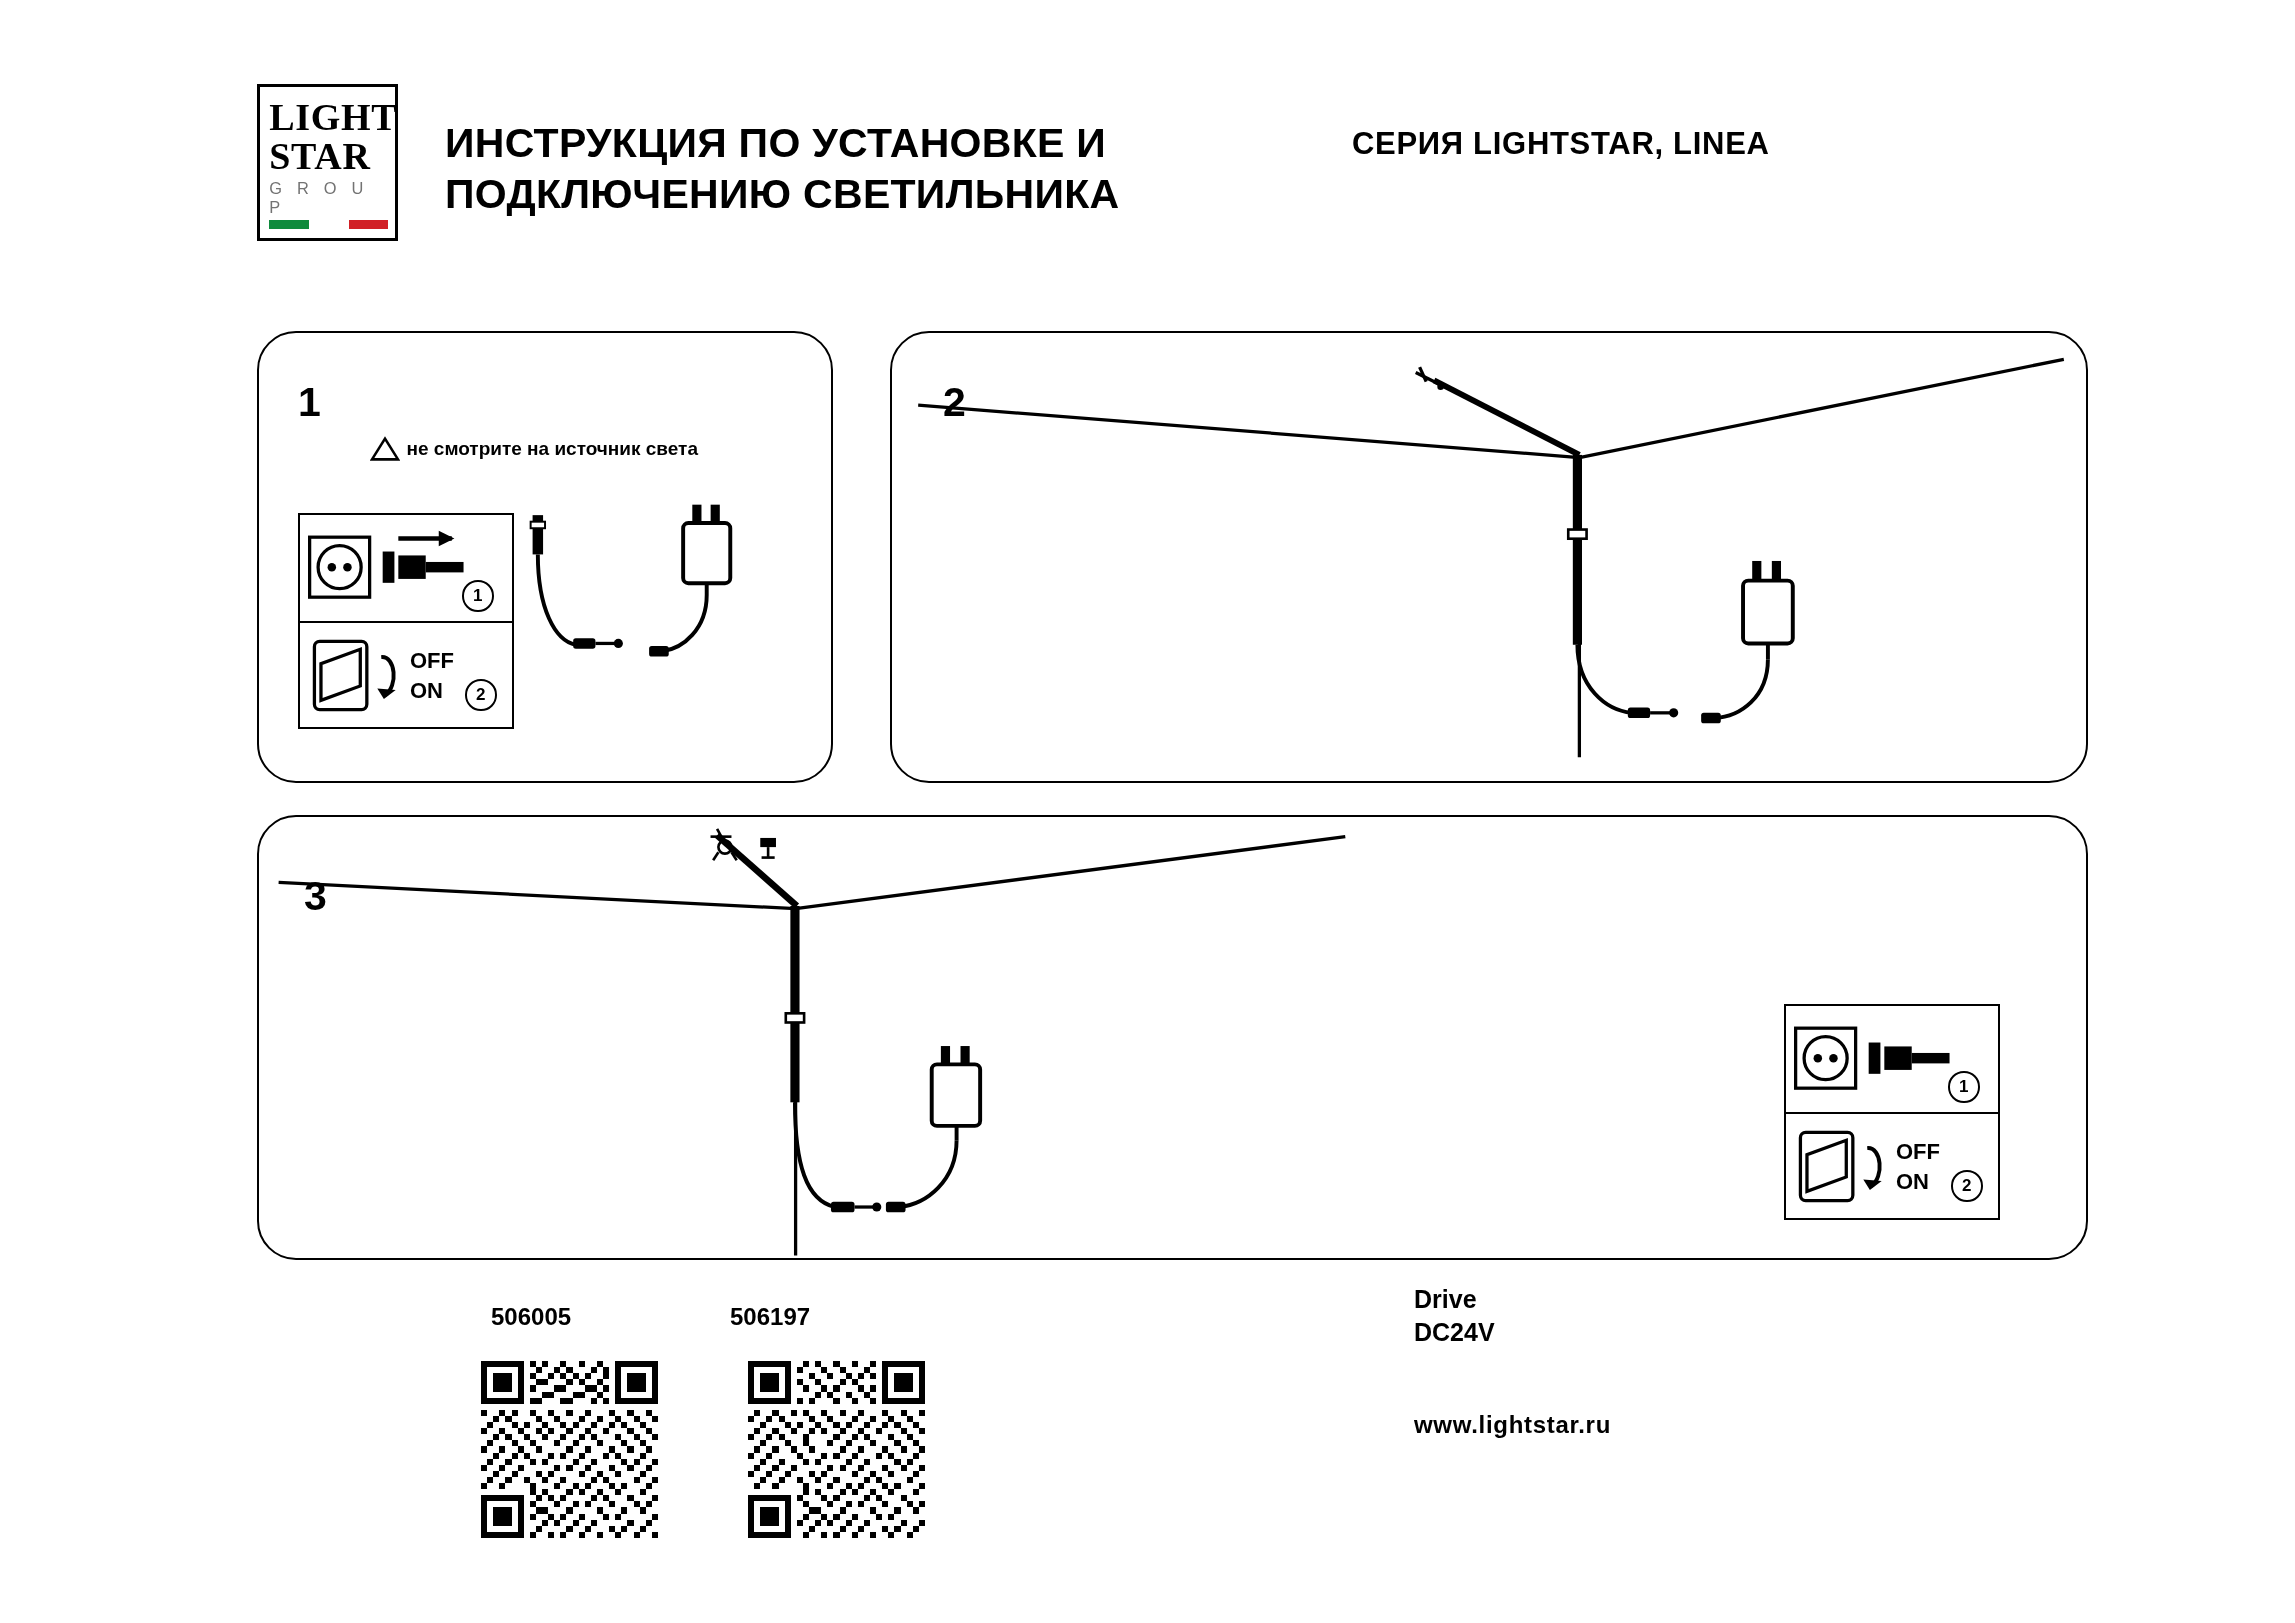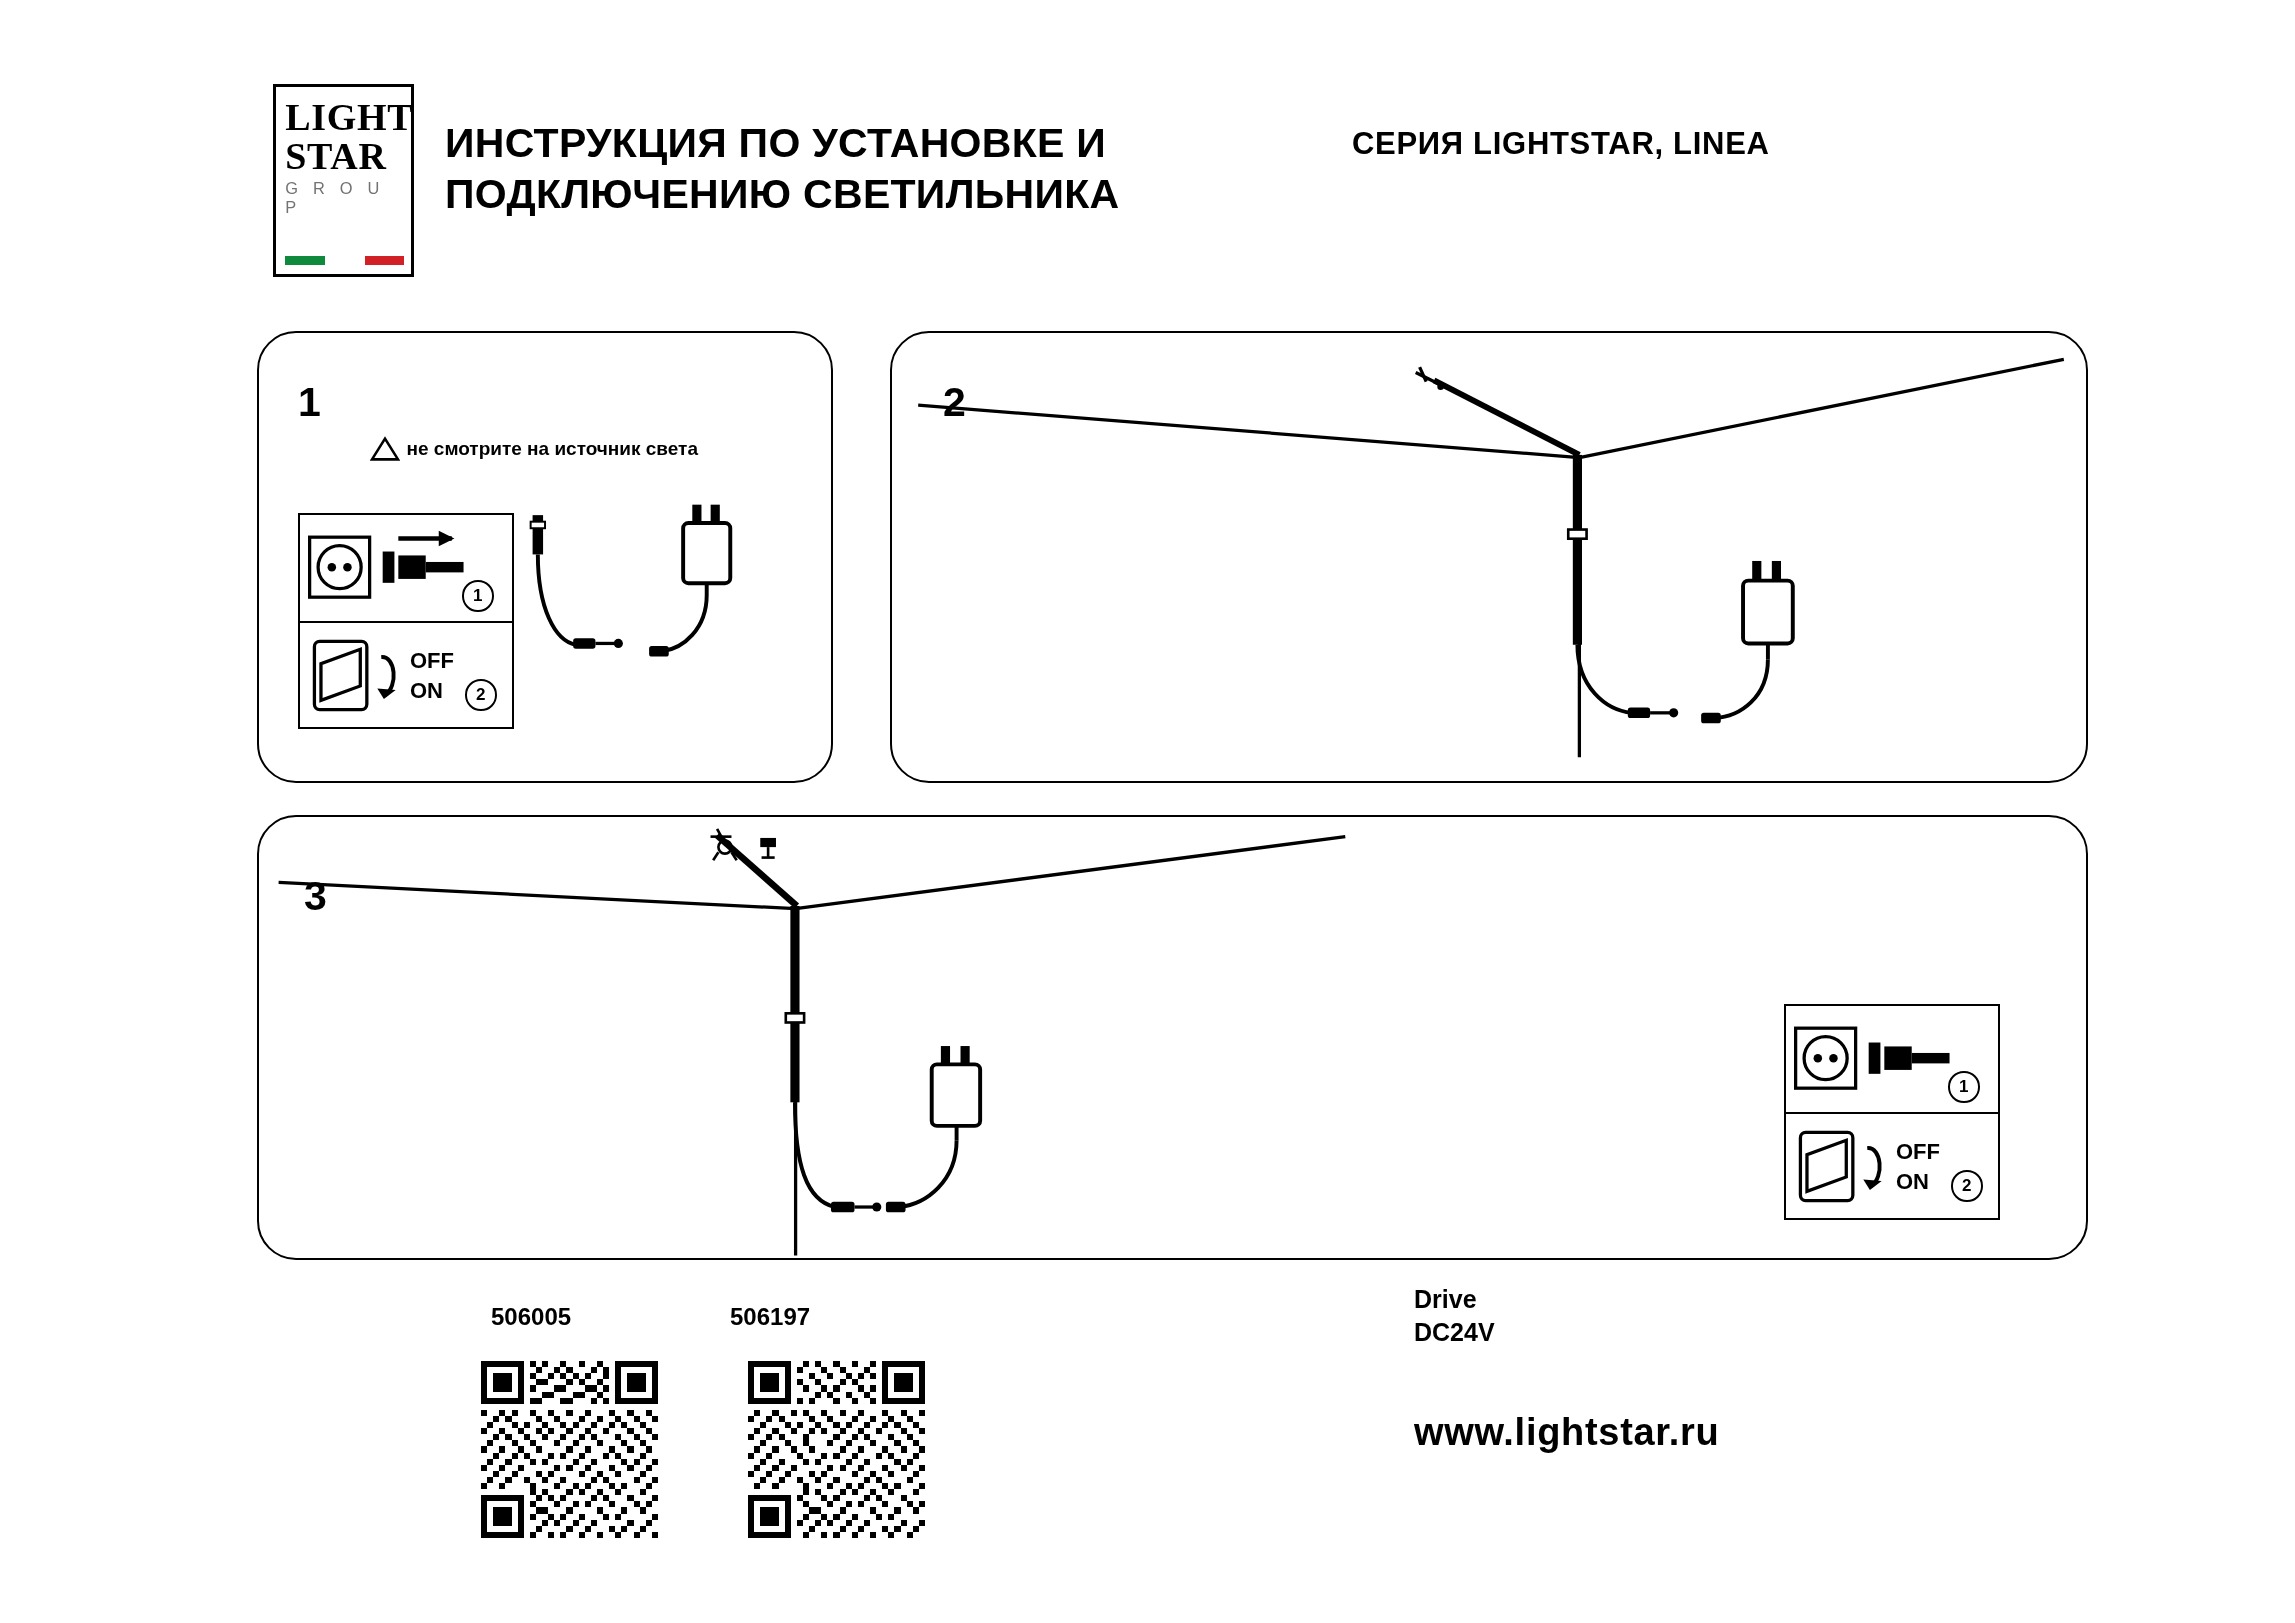--- a/index.html
+++ b/index.html
@@ -21,24 +21,23 @@
     position: absolute;
     left: 0; top: 0;
     width: 2295px;
     height: 308px;
   }
   #logo-box {
     position: absolute;
     left: 257px;
     top: 84px;
     width: 141px;
-    height: 193px;
+    height: 157px;
     border: 3.3px solid #000;
     box-sizing: border-box;
-    margin-left: 16px;
   }
   #logo-text {
     position: absolute;
     left: 9.2px;
     top: 10.5px;
     width: 124px;
   }
   .logo-line1, .logo-line2 {
     font-family: "Liberation Serif", serif;
     font-weight: bold;
@@ -184,21 +183,21 @@
     width: 177px;
     height: 177px;
     image-rendering: pixelated;
   }
   #qr-1 { left: 481px;  top: 1361px; }
   #qr-2 { left: 748px; top: 1361px; }
   #site-url {
     position: absolute;
     left: 1414px;
     top: 1411px;
-    font-size: 38px;
+    font-size: 24px;
     font-weight: bold;
     letter-spacing: 0.7px;
   }
 
   
   .art {
     position: absolute;
     left: 0; top: 0;
     pointer-events: none;
   }

